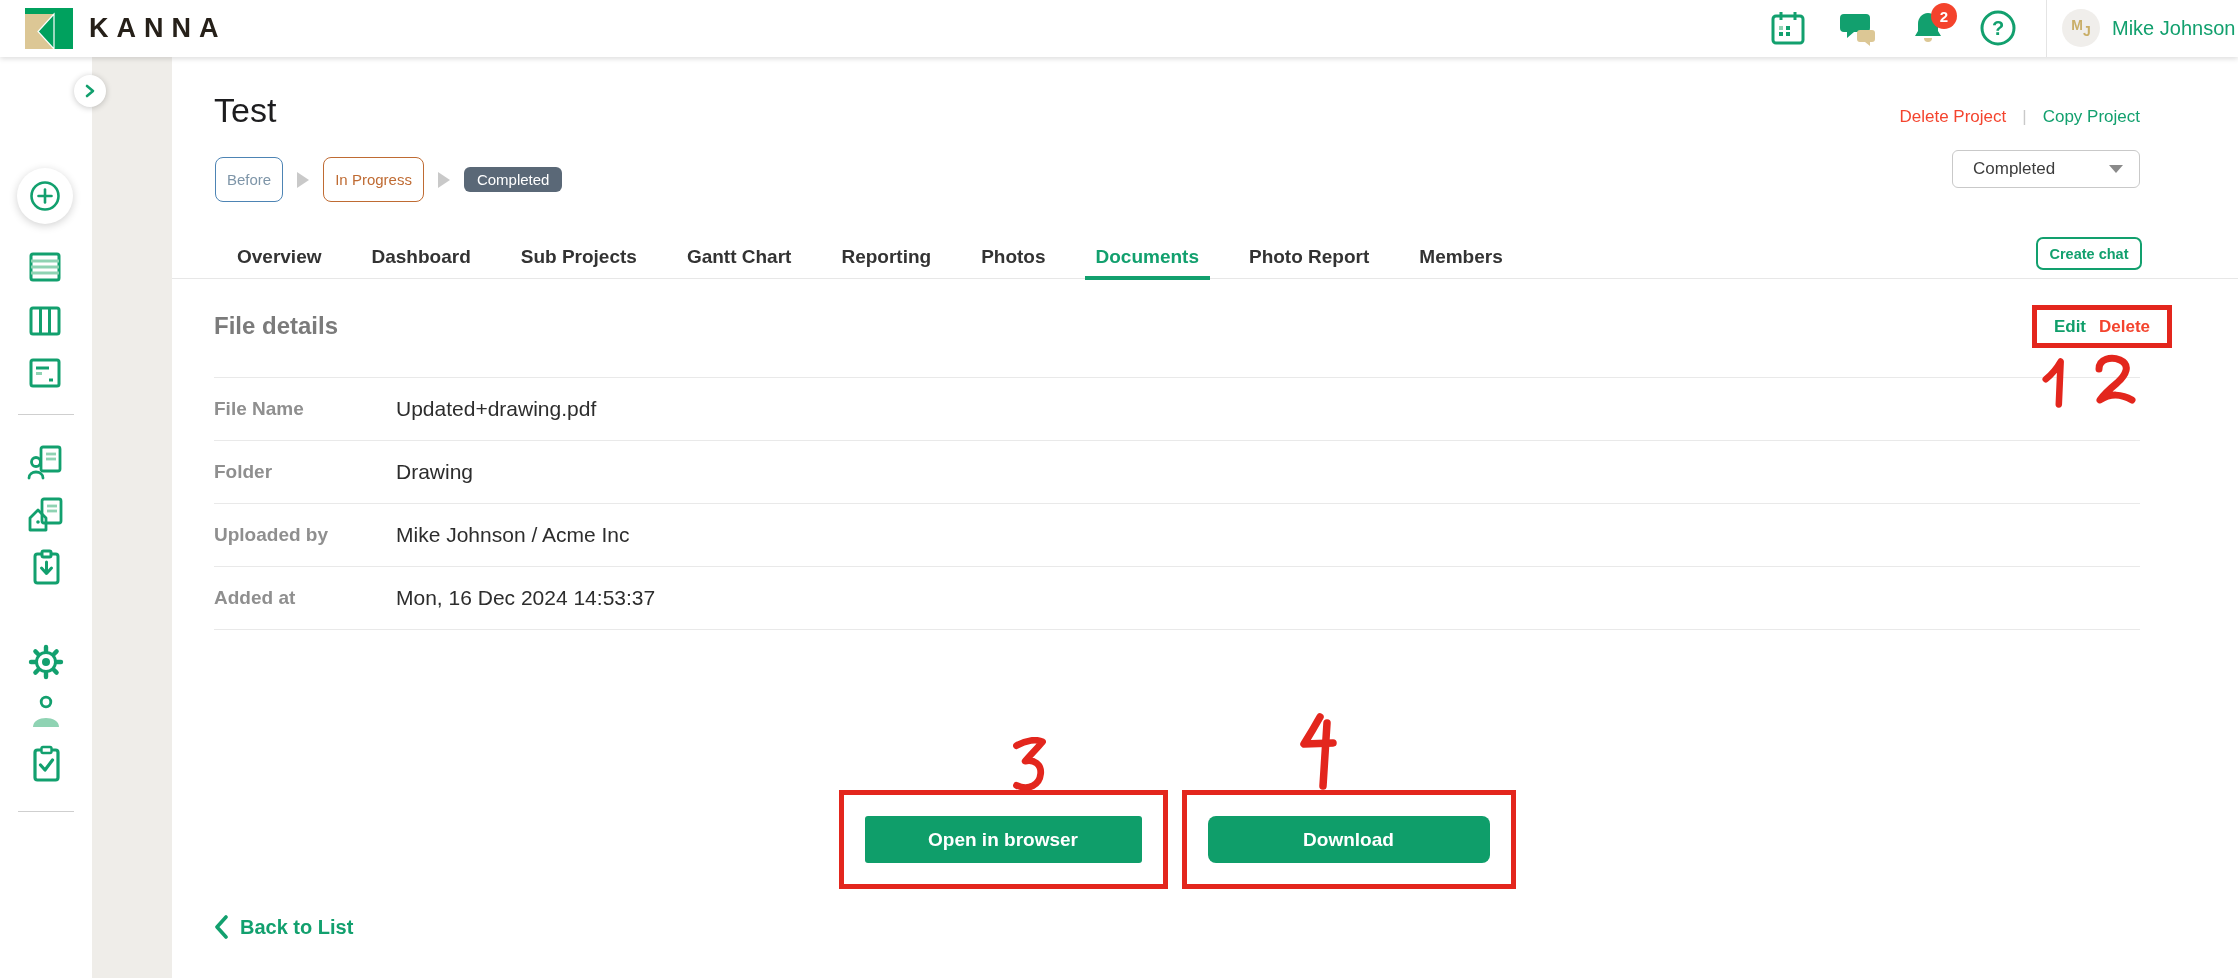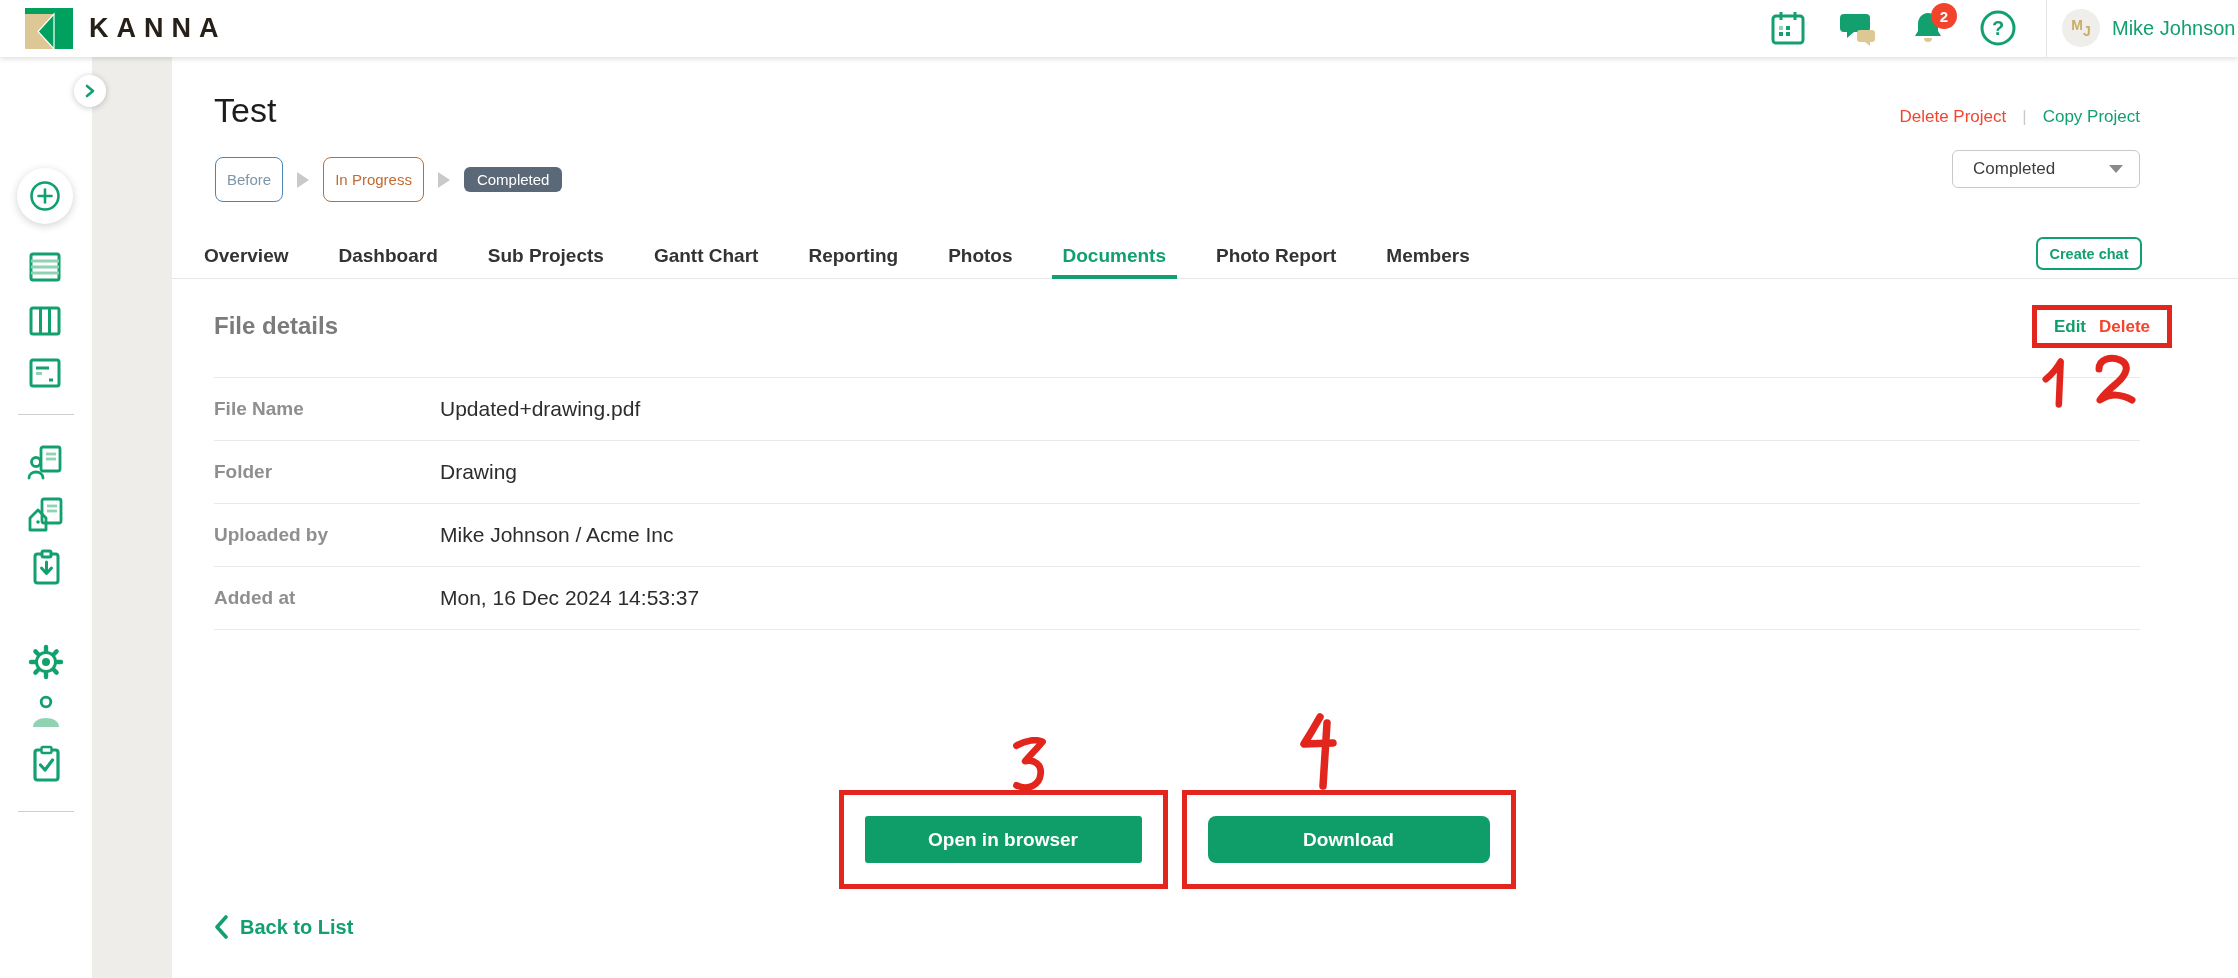--- a/index.html
+++ b/index.html
@@ -50,38 +50,38 @@
   .badge.done { background:#5a6877; color:#fff; border-radius:6px; padding:4px 13px; }
   .step-arrow { width:0; height:0; border-left:12px solid #c9c9c9; border-top:8px solid transparent; border-bottom:8px solid transparent; }
 
   .status-select { position:absolute; right:98px; top:93px; width:188px; height:38px;
                    border:1px solid #c9c9c9; border-radius:6px; background:#fff; cursor:pointer;
                    display:flex; align-items:center; padding:0 16px 0 20px; }
   .status-select .val { font-size:17px; color:#3c3c3c; }
   .caret { margin-left:auto; width:0; height:0; border-left:7px solid transparent; border-right:7px solid transparent; border-top:8px solid #8a8a8a; }
 
   .tabs-row { position:absolute; left:0; right:0; top:178px; height:44px; border-bottom:1px solid #e7e7e7;
-              display:flex; gap:50px; padding-left:32px; align-items:flex-end; }
+              display:flex; gap:50px; padding-left:65px; align-items:center; }
   .tab { font-size:19px; font-weight:700; color:#333; cursor:pointer; position:relative; height:44px; display:flex; align-items:center; }
   .tab.active { color:#12a06e; }
   .tab.active::after { content:""; position:absolute; left:-11px; right:-11px; bottom:-1px; height:4px; background:#12a06e; }
   .create-chat { position:absolute; right:96px; top:180px; width:106px; height:33px; border:2px solid #12a06e;
                  border-radius:7px; background:#fff; color:#12a06e; font-size:14.5px; font-weight:700;
                  display:flex; align-items:center; justify-content:center; cursor:pointer; }
 
   .section-heading { position:absolute; left:42px; top:255px; font-size:24px; font-weight:700; color:#7b7b7b; }
 
   .annot-red { border:5px solid #e3261d; }
   .edit-delete-box { position:absolute; left:1860px; top:248px; width:140px; height:43px; background:#fff;
                      display:flex; align-items:center; justify-content:center; gap:13px; z-index:6; }
   .edit-link { color:#0f9e6a; font-size:17px; font-weight:700; cursor:pointer; }
   .delete-link { color:#f4442e; font-size:17px; font-weight:700; cursor:pointer; }
 
   .details-table { position:absolute; left:42px; top:320px; width:1926px; border-top:1px solid #e9e9e9; }
-  .detail-row { height:63px; display:flex; align-items:center; border-bottom:1px solid #e9e9e9;gap:44px; }
+  .detail-row { height:63px; display:flex; align-items:center; border-bottom:1px solid #e9e9e9; }
   .detail-label { width:182px; font-size:19px; font-weight:700; color:#8f8f8f; }
   .detail-value { font-size:21px; color:#2d2d2d; }
 
   .actions { position:absolute; left:42px; top:733px; width:1926px; display:flex; justify-content:center; gap:14px; z-index:6; }
   .btn-box { padding:21px; background:#fff; }
   .green-btn { height:47px; background:#0f9e6a; border:none; border-radius:3px; color:#fff;
                font-size:19px; font-weight:700; cursor:pointer; font-family:"Liberation Sans", sans-serif; }
   .btn-open { width:277px; } .btn-download { width:282px;border-radius:8px; }
 
   .back-link { position:absolute; left:42px; top:858px; display:flex; align-items:center; gap:11px; cursor:pointer; }

